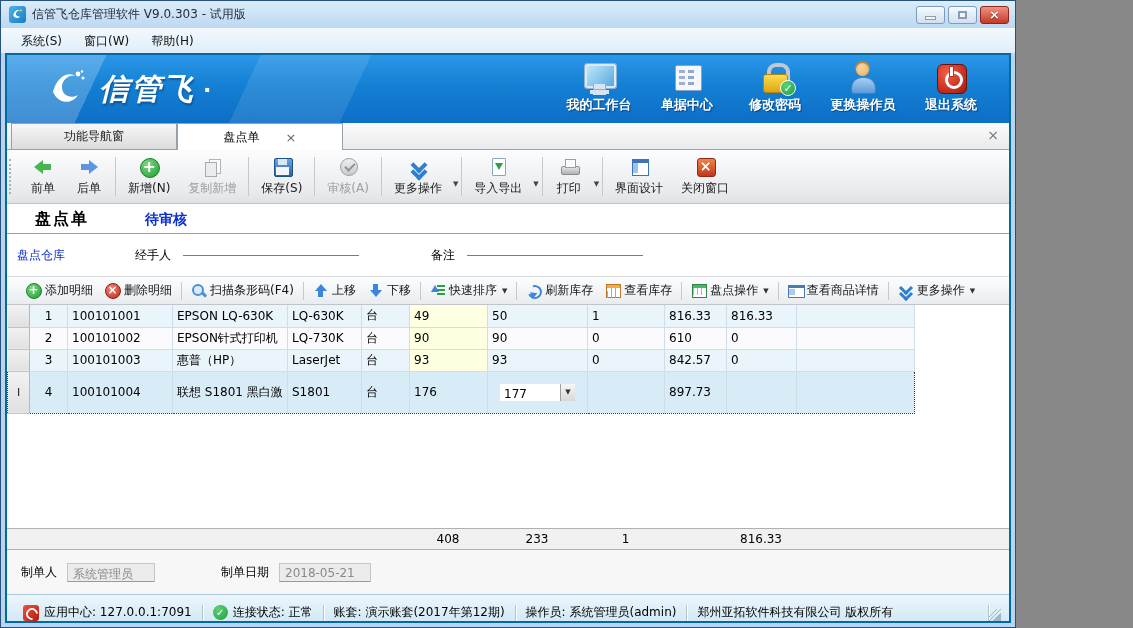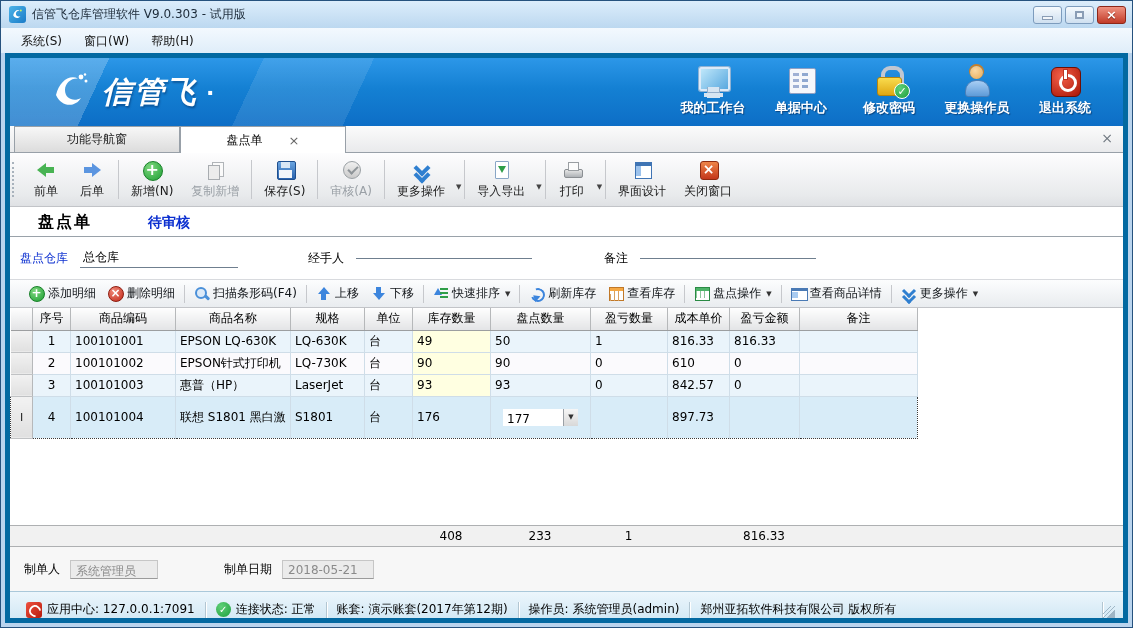--- a/index.html
+++ b/index.html
@@ -1,19 +1,19 @@
 <!DOCTYPE html>
 <html><head>
 <meta charset="utf-8">
 <style>
   * { margin:0; padding:0; box-sizing:border-box; }
   html,body { width:1133px; height:628px; font-family:"DejaVu Sans","Liberation Sans",sans-serif; }
   body { background:#888; }
 
-  .window { width:1133px; height:628px; background:#b9d4ee; border:1px solid #26527e;
+  .window { width:1016px; height:628px; background:#b9d4ee; border:1px solid #26527e;
             display:flex; flex-direction:column; overflow:hidden; }
 
   
   .titlebar { height:27px; display:flex; align-items:center; padding:0 6px;
               background:linear-gradient(#dcedfb,#bcd8f0); }
   .app-icon { width:17px; height:17px; border-radius:3px; margin:0 6px 0 2px;
               background:linear-gradient(135deg,#4db3e8,#1a7cc8); position:relative; flex:none; }
   .app-icon svg { position:absolute; left:2px; top:2px; }
   .title-text { font-size:12px; color:#1c2a38; flex:1; }
   .win-btn { width:29px; height:18px; border-radius:3px; margin-left:3px; display:flex;
@@ -23,21 +23,21 @@
   .win-btn.max .g { width:9px; height:8px; border:2px solid #8a9db5; background:#eef4fa; }
   .win-btn.close { background:linear-gradient(#ef9381,#c23b28); border-color:#8e2718; }
   .win-btn.close .g { color:#fff; font-weight:bold; font-size:13px; line-height:1; text-shadow:0 1px 1px #7a1f10; }
 
   
   .menubar { height:25px; display:flex; align-items:flex-end; gap:2px; padding:0 10px;
              background:linear-gradient(#f3f9fe,#dfedf9); }
   .menu-item { font-size:12px; color:#111; padding:3px 10px; }
 
   
-  .frame { flex:1; margin:0 4px 4px 4px; border:5px solid #0369a1; background:#fff;
+  .frame { flex:1; margin:0 4px 4px 4px; border:2px solid #0369a1; background:#fff;
            display:flex; flex-direction:column; overflow:hidden; }
 
   
   .banner { height:68px; flex:none; position:relative; display:flex; align-items:center;
             background:linear-gradient(180deg,#2c97e8 0%,#1480d3 45%,#0d6ec6 100%); overflow:hidden; }
   .banner::before { content:""; position:absolute; inset:0;
             background:linear-gradient(115deg, rgba(255,255,255,.22) 0 90px, rgba(255,255,255,0) 90px 230px,
                        rgba(255,255,255,.10) 230px 330px, rgba(255,255,255,0) 330px); }
   .brand { display:flex; align-items:center; margin-left:38px; position:relative; z-index:1; }
   .brand-logo { width:44px; height:44px; margin-right:10px; }
@@ -421,21 +421,20 @@
       </div>
     </div>
 
     <div class="docbar">
       <span class="doc-title">盘点单</span>
       <span class="doc-status">待审核</span>
     </div>
 
     <div class="formrow">
       <span class="fld-label blue">盘点仓库</span>
-      <span class="u-line" style="min-width:158px; margin-left:12px;">总仓库</span>
       <span class="fld-label" style="margin-left:70px;">经手人</span>
       <span class="u-line" style="min-width:176px; margin-left:12px;"></span>
       <span class="fld-label" style="margin-left:72px;">备注</span>
       <span class="u-line" style="min-width:176px; margin-left:12px;"></span>
     </div>
 
     <div class="dtoolbar">
       <span class="grip"></span>
       <div class="dt-btn">
         <span class="dic ic-add-s"></span>
@@ -503,34 +502,20 @@
             <col class="c-spec">
           <col class="c-unit">
             <col class="c-stock">
             <col class="c-count">
             <col class="c-dqty">
             <col class="c-cost">
           <col class="c-damt">
             <col class="c-rmk">
         </colgroup>
         <tbody>
-            <tr>
-          <th></th>
-          <th>序号</th>
-          <th>商品编码</th>
-          <th>商品名称</th>
-          <th>规格</th>
-          <th>单位</th>
-          <th>库存数量</th>
-          <th>盘点数量</th>
-          <th>盈亏数量</th>
-          <th>成本单价</th>
-          <th>盈亏金额</th>
-          <th>备注</th>
-        </tr>
         <tr class="alt">
           <td class="ind"></td>
           <td class="ctr">1</td>
           <td>100101001</td>
           <td>EPSON LQ-630K</td>
           <td>LQ-630K</td>
           <td>台</td>
           <td class="stock">49</td>
           <td>50</td>
           <td>1</td>

